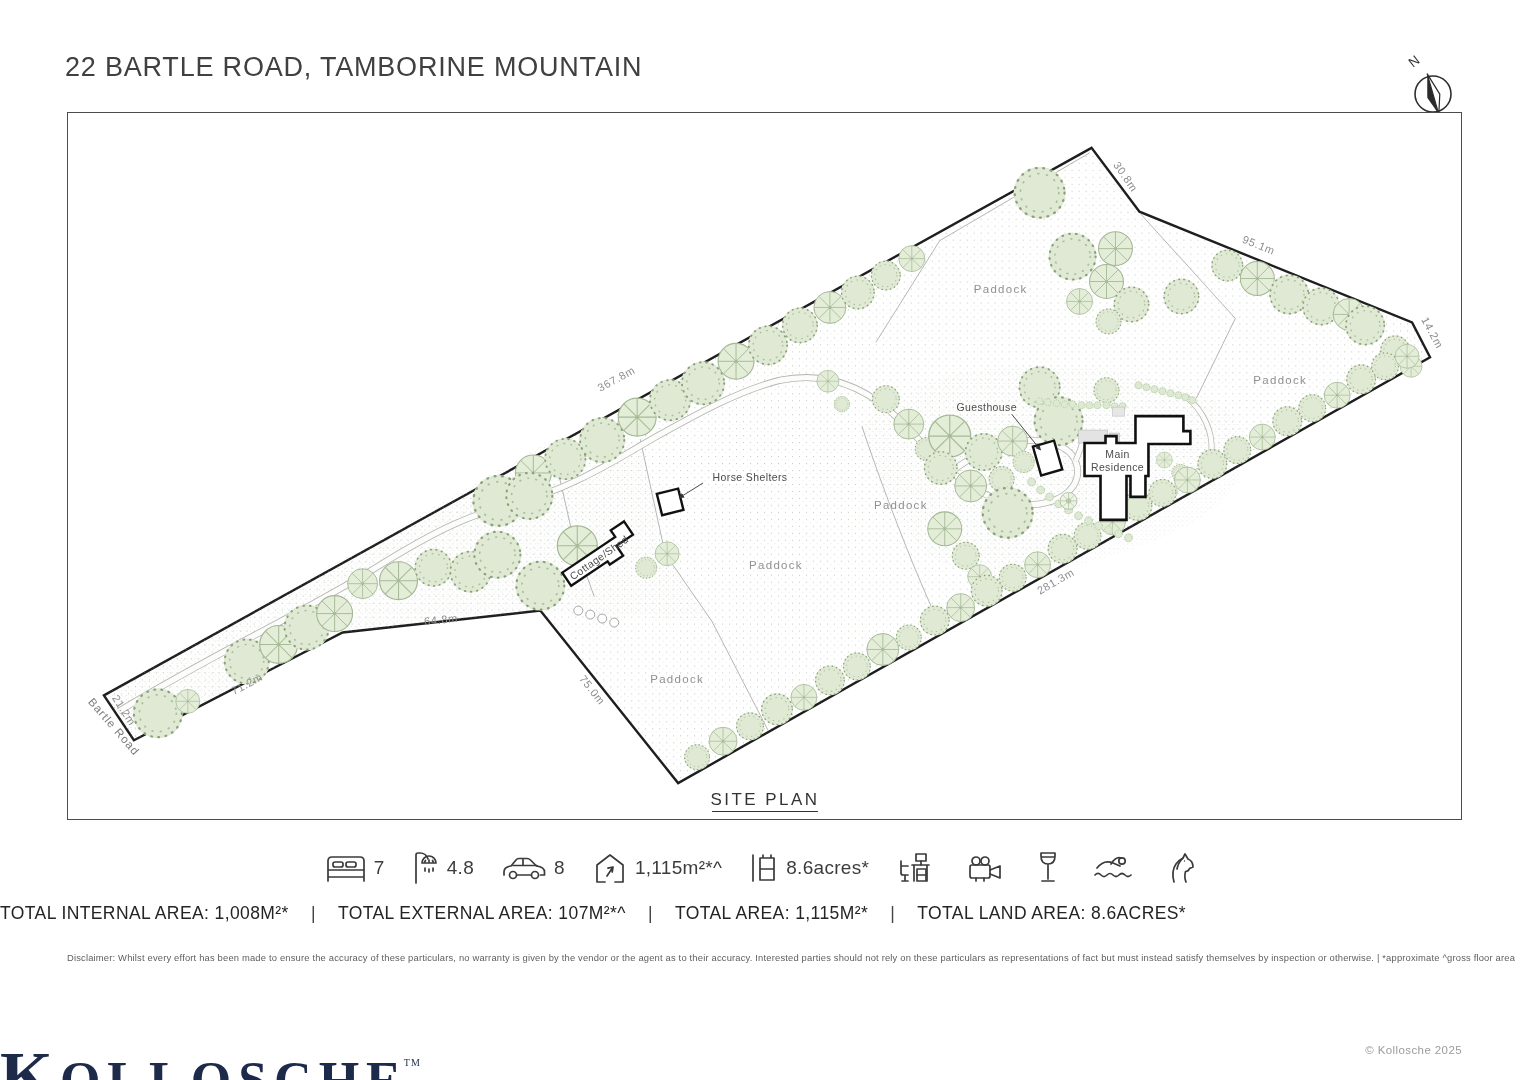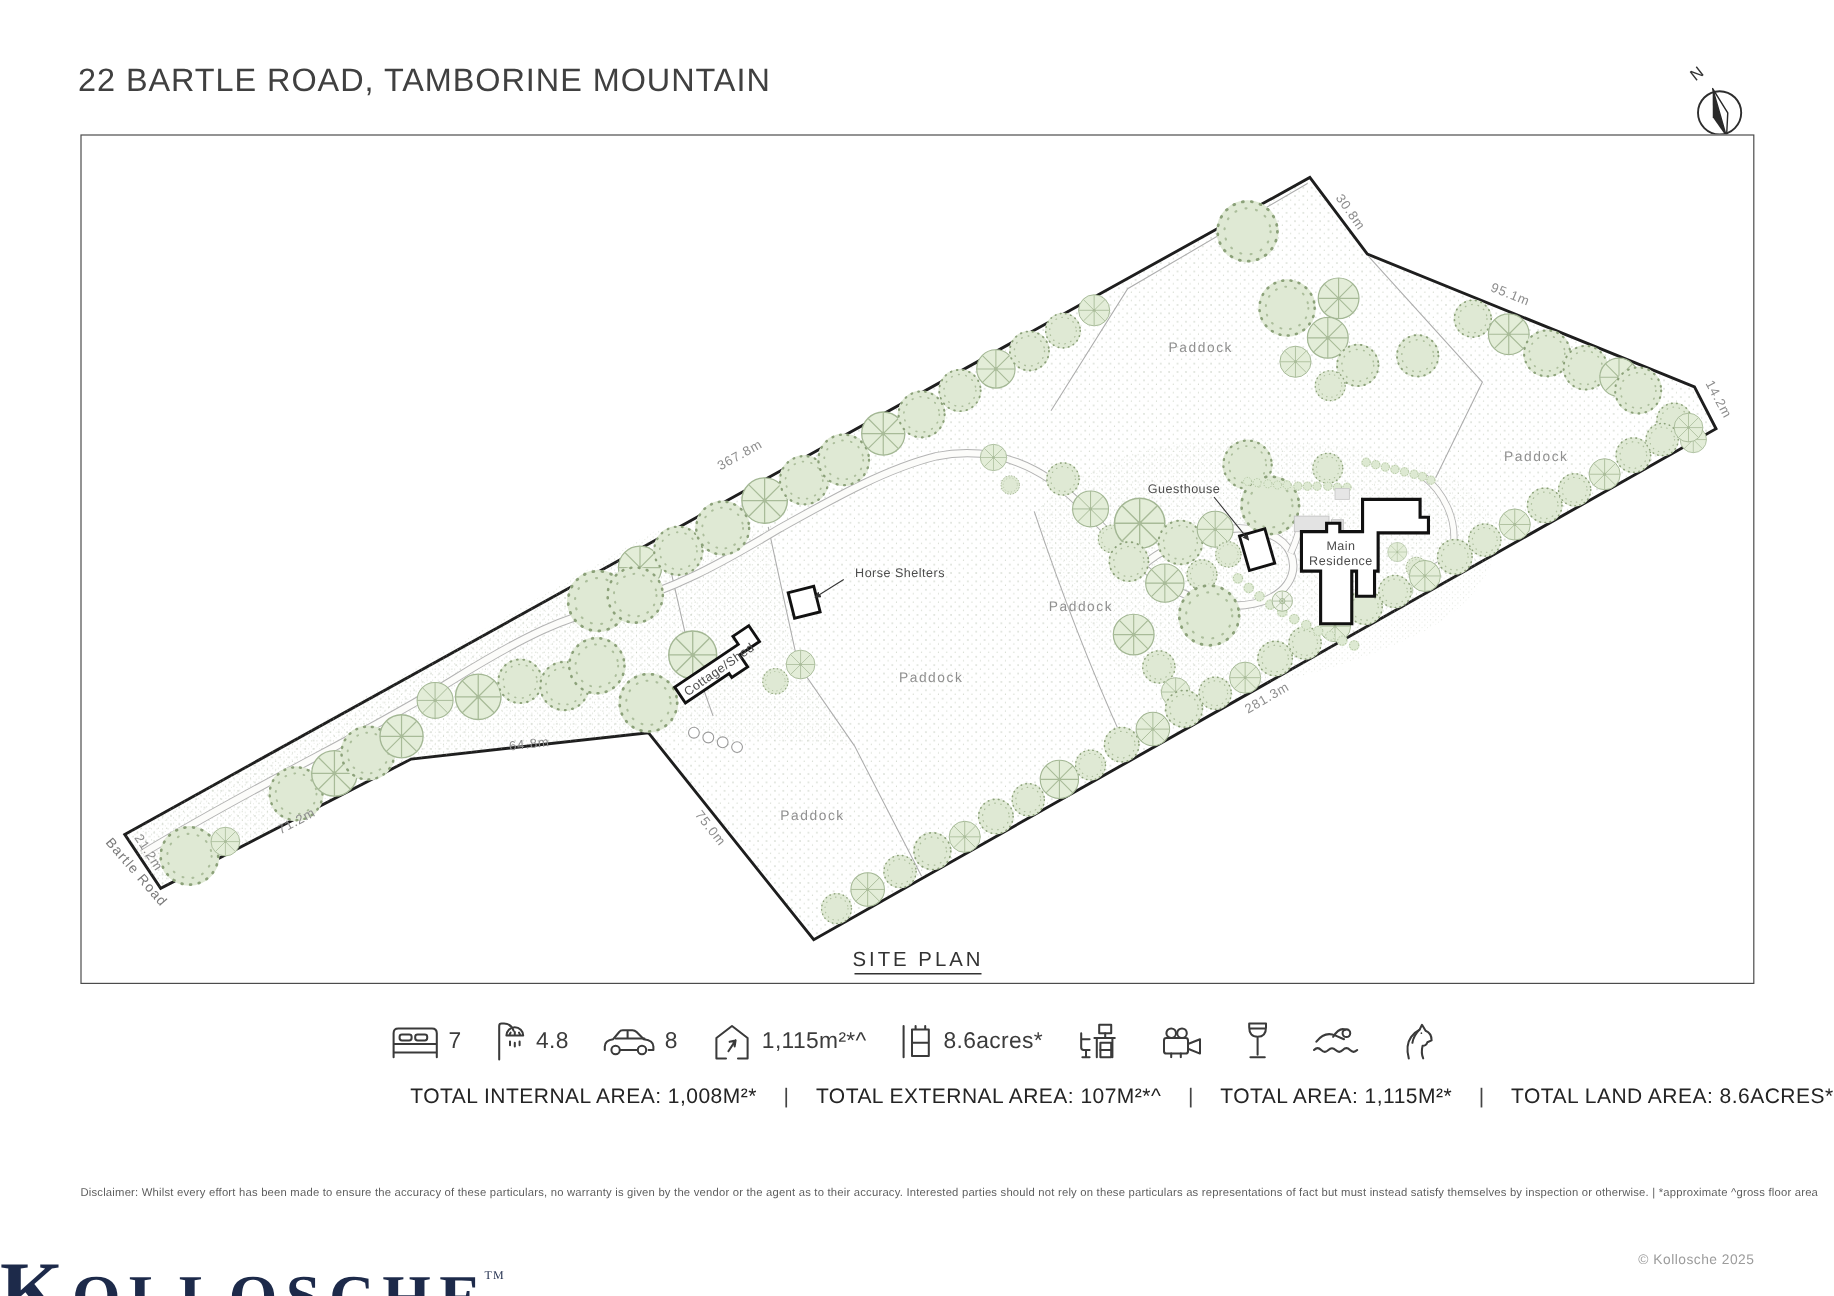--- a/index.html
+++ b/index.html
@@ -16,24 +16,24 @@
   .pad{font-size:11.5px;fill:#909090;letter-spacing:1.3px;}
   .blab{font-size:10.5px;fill:#4c4c4c;letter-spacing:.4px;}
   .road{font-size:11.5px;fill:#7a7a7a;letter-spacing:1px;}
   .caption{font-size:17px;fill:#333;letter-spacing:2.5px;}
   .features-row{position:absolute;top:845px;left:0;width:100%;height:46px;
                 display:flex;justify-content:center;align-items:center;gap:27px;}
   .feature{display:flex;align-items:center;gap:7px;}
   .feature svg{display:block;}
   .fval{font-size:19px;color:#3c3c3c;letter-spacing:.3px;}
   .ic{stroke:#3a3a3a;stroke-width:1.7;fill:none;stroke-linecap:round;stroke-linejoin:round;}
-  .totals-row{position:absolute;top:903px;left:0;width:100%;text-align:right;
+  .totals-row{position:absolute;top:903px;left:0;width:100%;text-align:left;
               font-size:17.5px;color:#242424;letter-spacing:.4px;}
   .totals-row .sep{margin:0 17px;color:#444;}
-  .disclaimer{position:absolute;left:67px;top:988px;font-size:9.4px;color:#5e5e5e;
+  .disclaimer{position:absolute;left:67px;top:952px;font-size:9.4px;color:#5e5e5e;
               letter-spacing:.18px;white-space:nowrap;}
   .logo-wrap{position:absolute;top:1038px;left:0;width:100%;text-align:left;}
   .logo{display:inline-block;font-family:"Liberation Serif", serif;font-size:52px;
         color:#1d2a4a;letter-spacing:7px;font-weight:600;line-height:1.1;}
   .logo::first-letter{font-size:68px;}
   .logo-tm{display:inline-block;font-family:"Liberation Serif", serif;font-size:10px;
            color:#1d2a4a;position:relative;top:-32px;left:-4px;letter-spacing:1px;}
   .copyright{position:absolute;right:66px;top:1044px;font-size:11.5px;color:#9c9c9c;
              letter-spacing:.4px;}
 </style>

